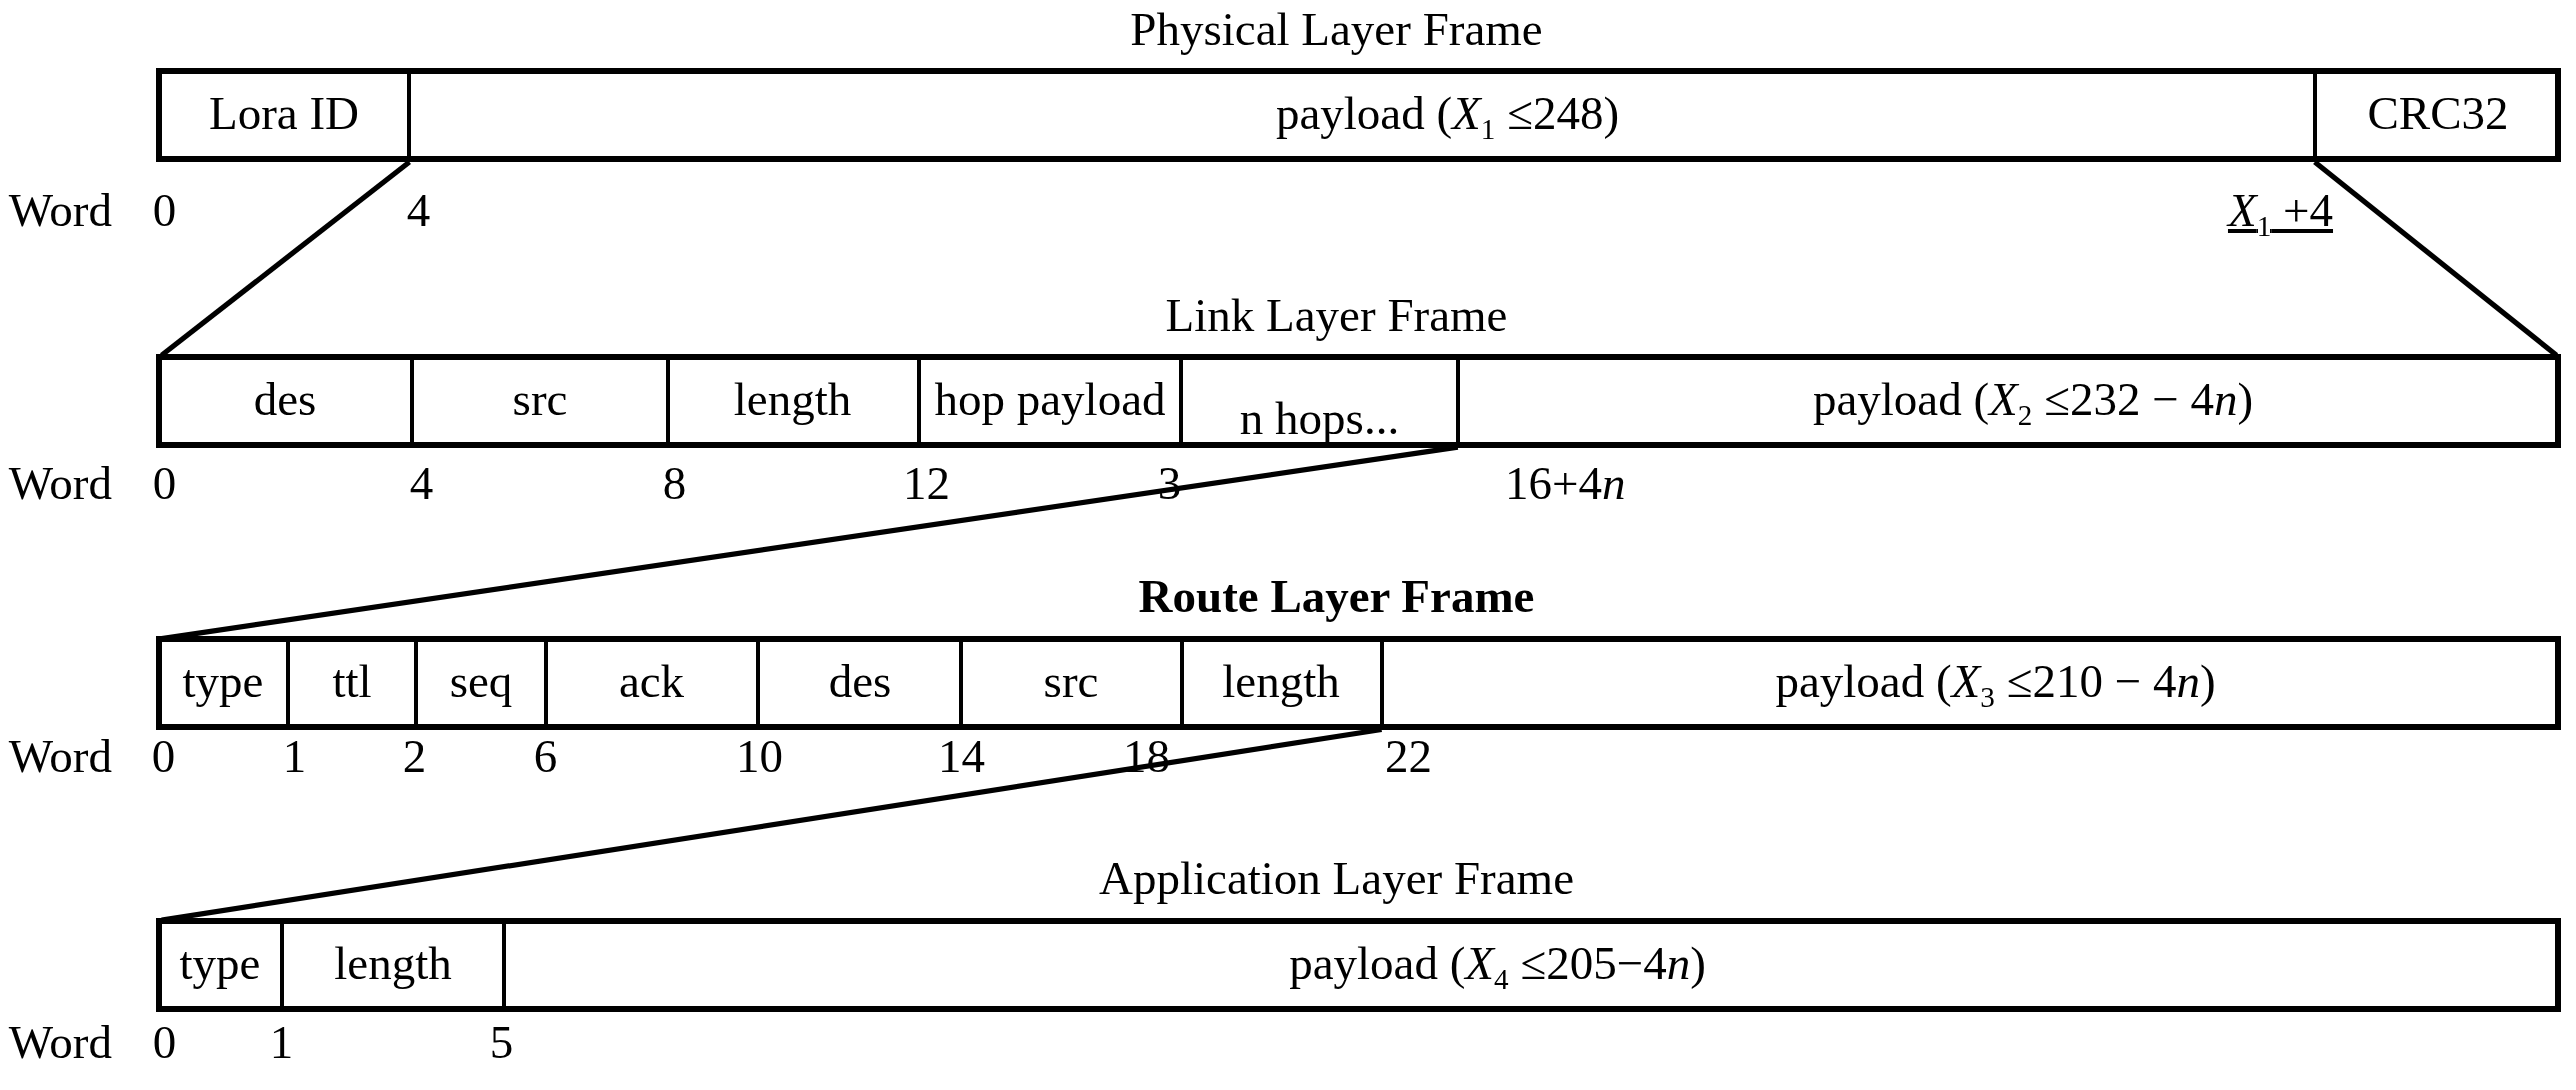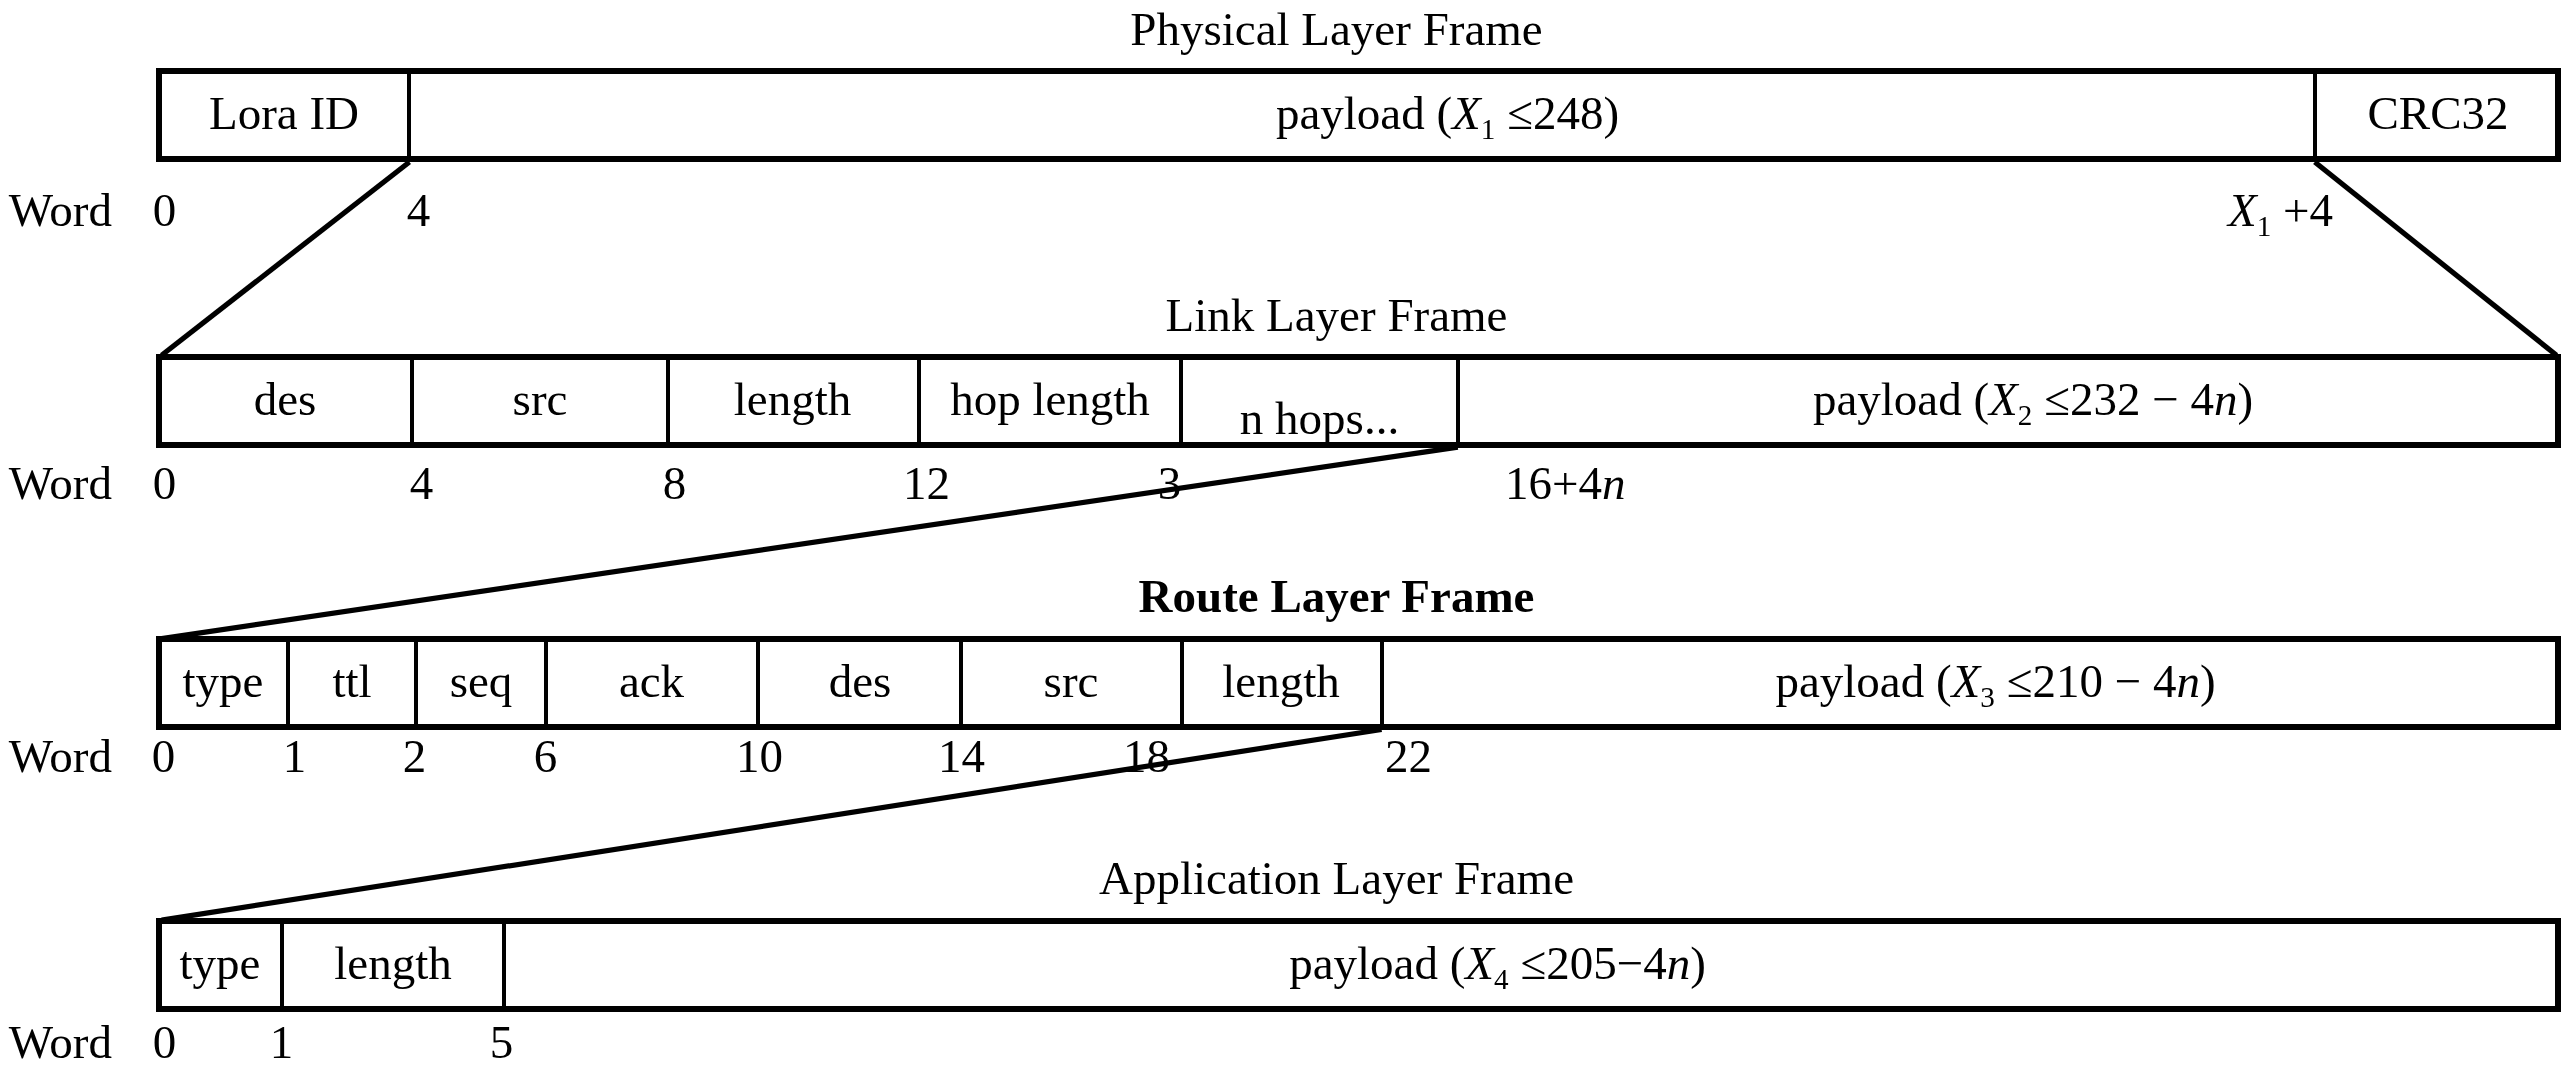--- a/index.html
+++ b/index.html
@@ -27,33 +27,33 @@
 <div class="title" style="top:2.6px;">Physical Layer Frame</div>
 <div class="fbox" style="top:68px;"></div>
 <div class="v" style="left:407px;top:68px;"></div>
 <div class="v" style="left:2313px;top:68px;"></div>
 <div class="cell" style="left:159px;top:68px;width:250px;"><span>Lora ID</span></div>
 <div class="cell" style="left:409px;top:68px;width:1906px;"><span class="nudge" style="left:62px;"><span>payload (</span><i>X</i><sub>1</sub><span> ≤248</span><i></i><span>)</span></span></div>
 <div class="cell" style="left:2315px;top:68px;width:246px;"><span>CRC32</span></div>
 <div class="wlabel" style="top:184px;">Word</div>
 <div class="num" style="left:95px;top:184px;">0</div>
 <div class="num" style="left:349px;top:184px;">4</div>
-<div class="num" style="left:2211px;top:184px;"><i>X</i><sub>1</sub><span> +4</span></div>
+<div class="num" style="left:2211px;top:184px;text-decoration:underline;"><i>X</i><sub>1</sub><span> +4</span></div>
 
 <div class="title" style="top:289px;">Link Layer Frame</div>
 <div class="fbox" style="top:354px;"></div>
 <div class="v" style="left:410px;top:354px;"></div>
 <div class="v" style="left:666px;top:354px;"></div>
 <div class="v" style="left:917px;top:354px;"></div>
 <div class="v" style="left:1179px;top:354px;"></div>
 <div class="v" style="left:1456px;top:354px;"></div>
 <div class="cell" style="left:159px;top:354px;width:252px;"><span>des</span></div>
 <div class="cell" style="left:412px;top:354px;width:256px;"><span>src</span></div>
 <div class="cell" style="left:667px;top:354px;width:251px;"><span>length</span></div>
-<div class="cell" style="left:919px;top:354px;width:262px;"><span>hop length</span></div>
+<div class="cell" style="left:919px;top:354px;width:262px;"><span>hop payload</span></div>
 <div class="cell" style="left:1181px;top:373px;width:277px;"><span>n hops...</span></div>
 <div class="cell" style="left:1458px;top:354px;width:1103px;"><span class="nudge"><span>payload (</span><i>X</i><sub>2</sub><span> ≤232 − 4</span><i>n</i><span>)</span></span></div>
 <div class="wlabel" style="top:457px;">Word</div>
 <div class="num" style="left:95px;top:457px;">0</div>
 <div class="num" style="left:352px;top:457px;">4</div>
 <div class="num" style="left:605px;top:457px;">8</div>
 <div class="num" style="left:857px;top:457px;">12</div>
 <div class="num" style="left:1100px;top:457px;">3</div>
 <div class="numL" style="left:1505px;top:457px;"><span>16+4</span><i>n</i></div>
 

